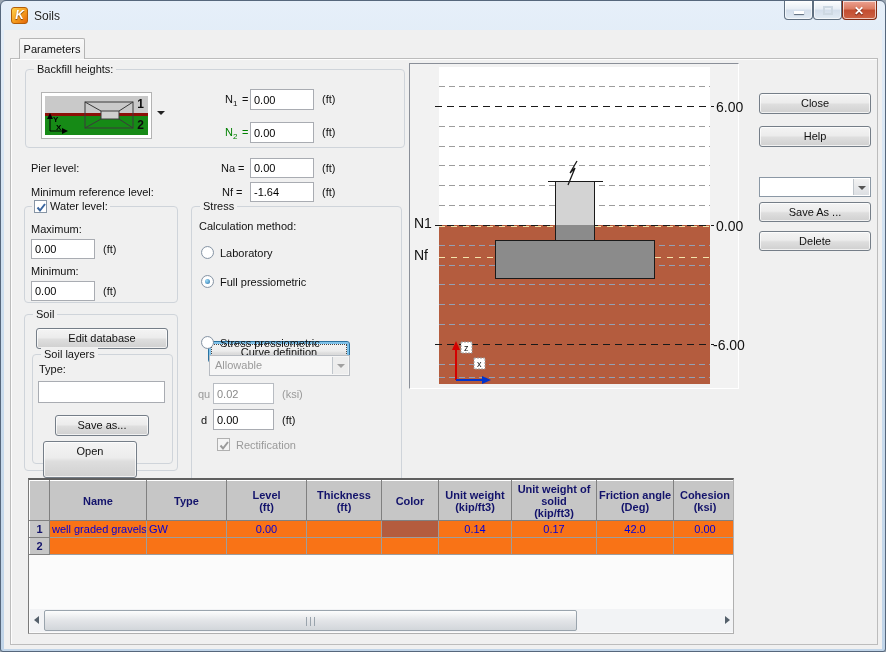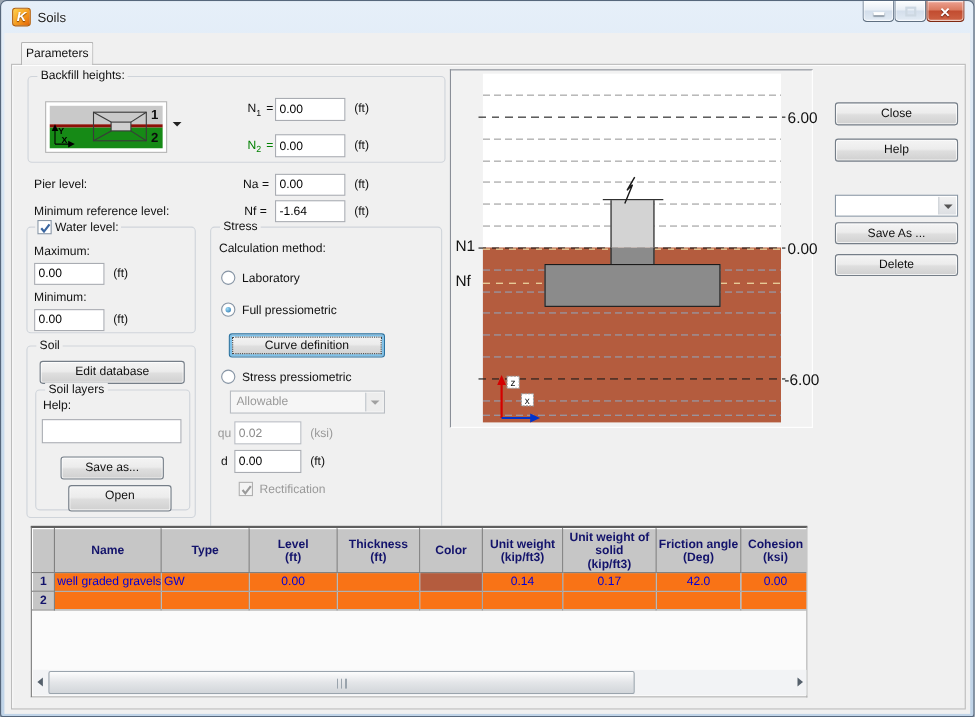--- a/index.html
+++ b/index.html
@@ -35,21 +35,21 @@
   .legend{position:absolute;top:-7px;left:8px;background:#f0f0f0;padding:0 3px;line-height:13px;white-space:nowrap;}
   .lbl{position:absolute;white-space:nowrap;}
   .gray{color:#9a9a9a;}
   input.tb{position:absolute;height:21px;border:1px solid #a9acb2;font:11px "Liberation Sans",sans-serif;
            padding:0 3px;background:#fff;color:#000;}
   input.tb.dis{color:#8a8a8a;border-color:#b8bcc2;}
   .btn{position:absolute;border:1px solid #757e88;border-radius:3px;text-align:center;
        background:linear-gradient(#f4f4f4,#ececec 45%,#dedede 55%,#d0d0d0);
        box-shadow:inset 0 0 0 1px rgba(255,255,255,.7);cursor:default;}
   .btn.focused{border-color:#2a72a0;box-shadow:inset 0 0 0 2px #7fc2ea;}
-  .btn.dotted{outline:1px dotted #444;outline-offset:-4px;}
+  .btn.dotted{outline:1px dotted #444;outline-offset:-4px;margin-top:38px;}
   
   .radio{position:absolute;width:13px;height:13px;border-radius:50%;border:1px solid #8795a5;
          background:radial-gradient(#fff 55%,#e8ecef);}
   .radio .dot{position:absolute;left:3px;top:3px;width:5px;height:5px;border-radius:50%;
          background:radial-gradient(circle at 35% 35%,#9ddcf9,#2a71a8);}
   .chk{position:absolute;width:13px;height:13px;border:1px solid #8795a5;background:#fff;}
   .chk.dis{border-color:#b0b0b0;background:#f4f4f4;}
   .chk svg{position:absolute;left:0;top:0;}
   
   .combo{position:absolute;border:1px solid #8b98a5;background:#fff;}
@@ -199,24 +199,24 @@
   <input class="tb" style="left: 30px; top: 280px; width: 64px; height: 20px;" value="0.00">
   <span class="lbl" style="left:102px;top:284px;">(ft)</span>
 
   <div class="grp" style="left:23px;top:313px;width:154px;height:157px;">
     <span class="legend">Soil</span>
   </div>
   <div class="btn" style="left:35px;top:327px;width:132px;height:21px;line-height:19px;">Edit database</div>
   <div class="grp" style="left:31px;top:353px;width:141px;height:110px;">
     <span class="legend">Soil layers</span>
   </div>
-  <span class="lbl" style="left:38px;top:362px;">Help:</span>
+  <span class="lbl" style="left:38px;top:362px;">Type:</span>
   <input class="tb" style="left: 37px; top: 380px; width: 127px; height: 22px;">
   <div class="btn" style="left:54px;top:414px;width:94px;height:21px;line-height:19px;">Save as...</div>
-  <div class="btn" style="left:61px;top:440px;width:94px;height:24px;line-height:19px;">Open</div>
+  <div class="btn" style="left:42px;top:440px;width:94px;height:37px;line-height:19px;">Open</div>
 
   <div class="grp" style="left:190px;top:205px;width:211px;height:334px;">
     <span class="legend">Stress</span>
   </div>
   <span class="lbl" style="left:198px;top:219px;">Calculation method:</span>
   <span class="radio" style="left:200px;top:245px;"></span>
   <span class="lbl" style="left:219px;top:246px;">Laboratory</span>
   <span class="radio" style="left:200px;top:274px;">
       <span class="dot"></span>
     </span>

